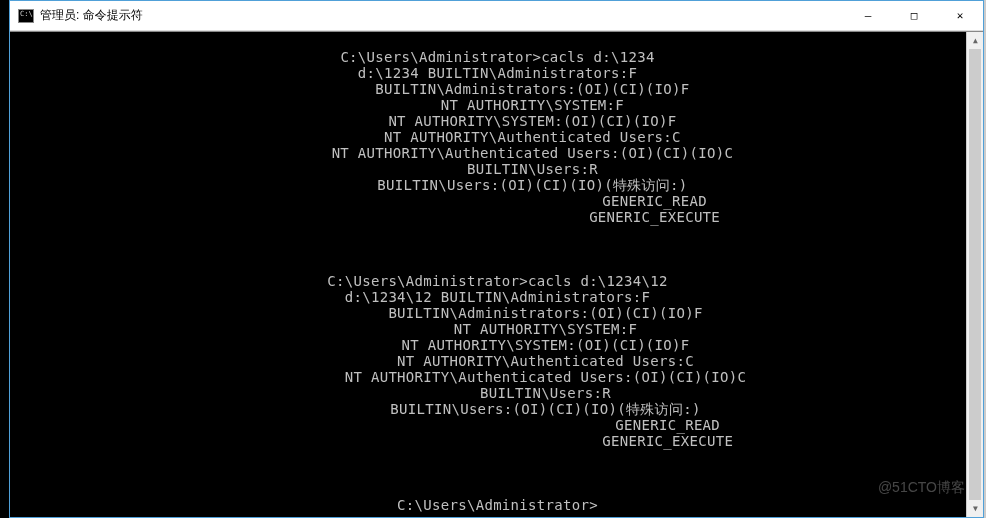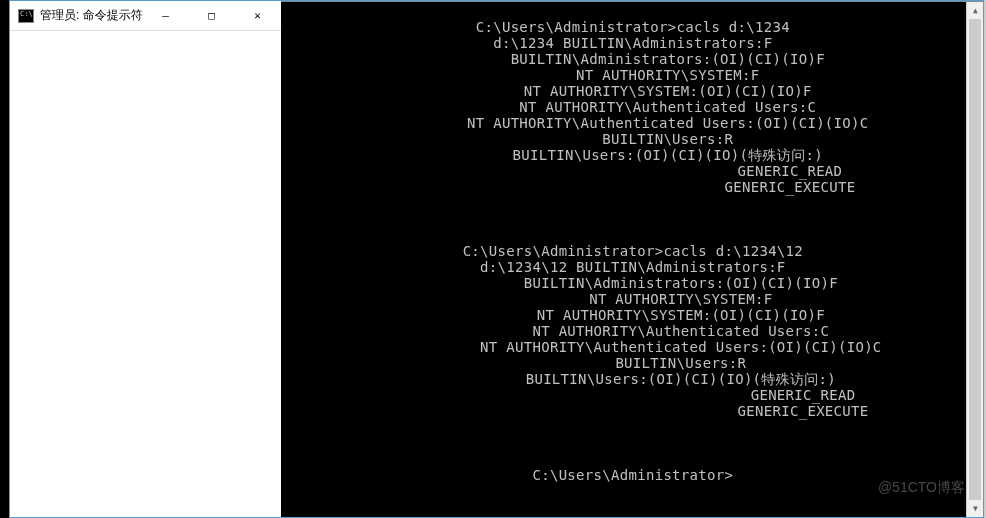--- a/index.html
+++ b/index.html
@@ -17,21 +17,21 @@
     }
     .window {
       position: absolute;
       left: 9px;
       top: 0;
       width: 975px;
       height: 518px;
       background: #fff;
       border: 1px solid #50a0d8;
       display: flex;
-      flex-direction: row;
+      flex-direction: column;
     }
     .titlebar {
       height: 30px;
       background: #fff;
       display: flex;
       align-items: center;
       border-bottom: 1px solid #ddd;
     }
     .titlebar-icon {
       width: 16px;

